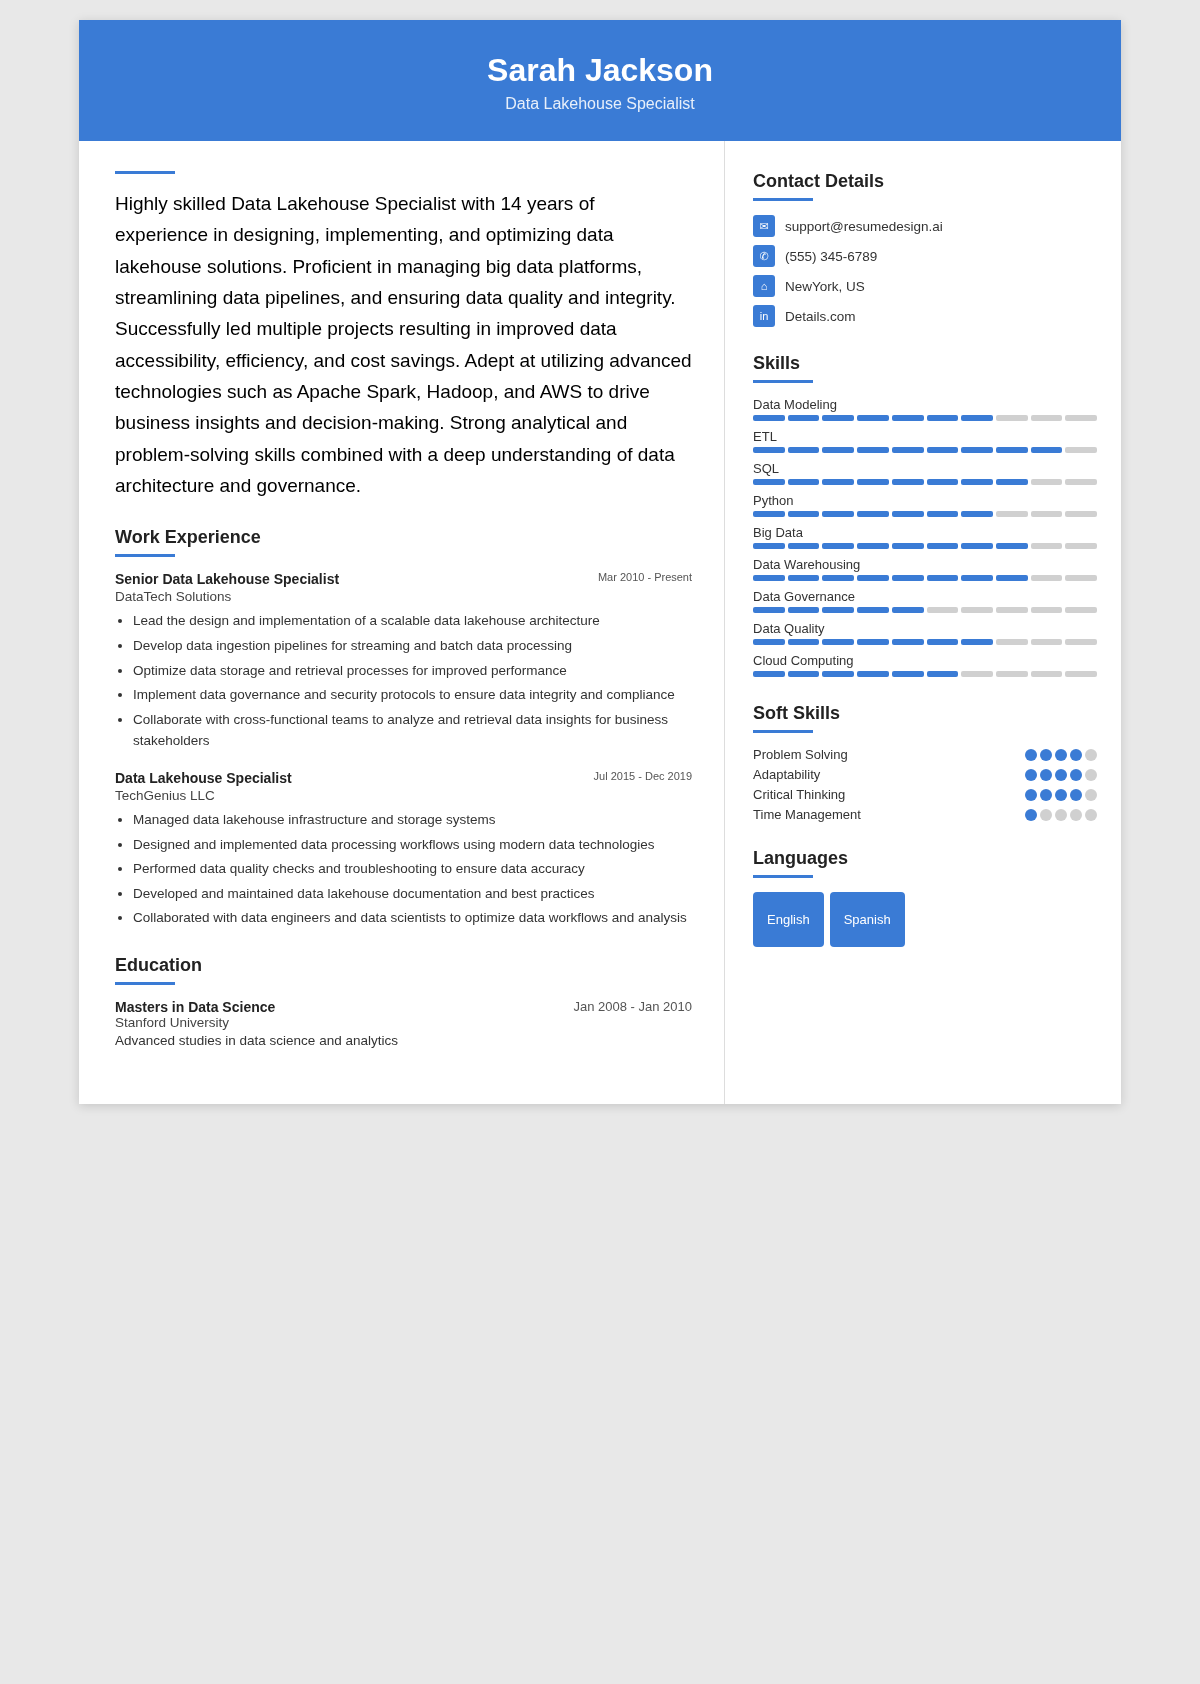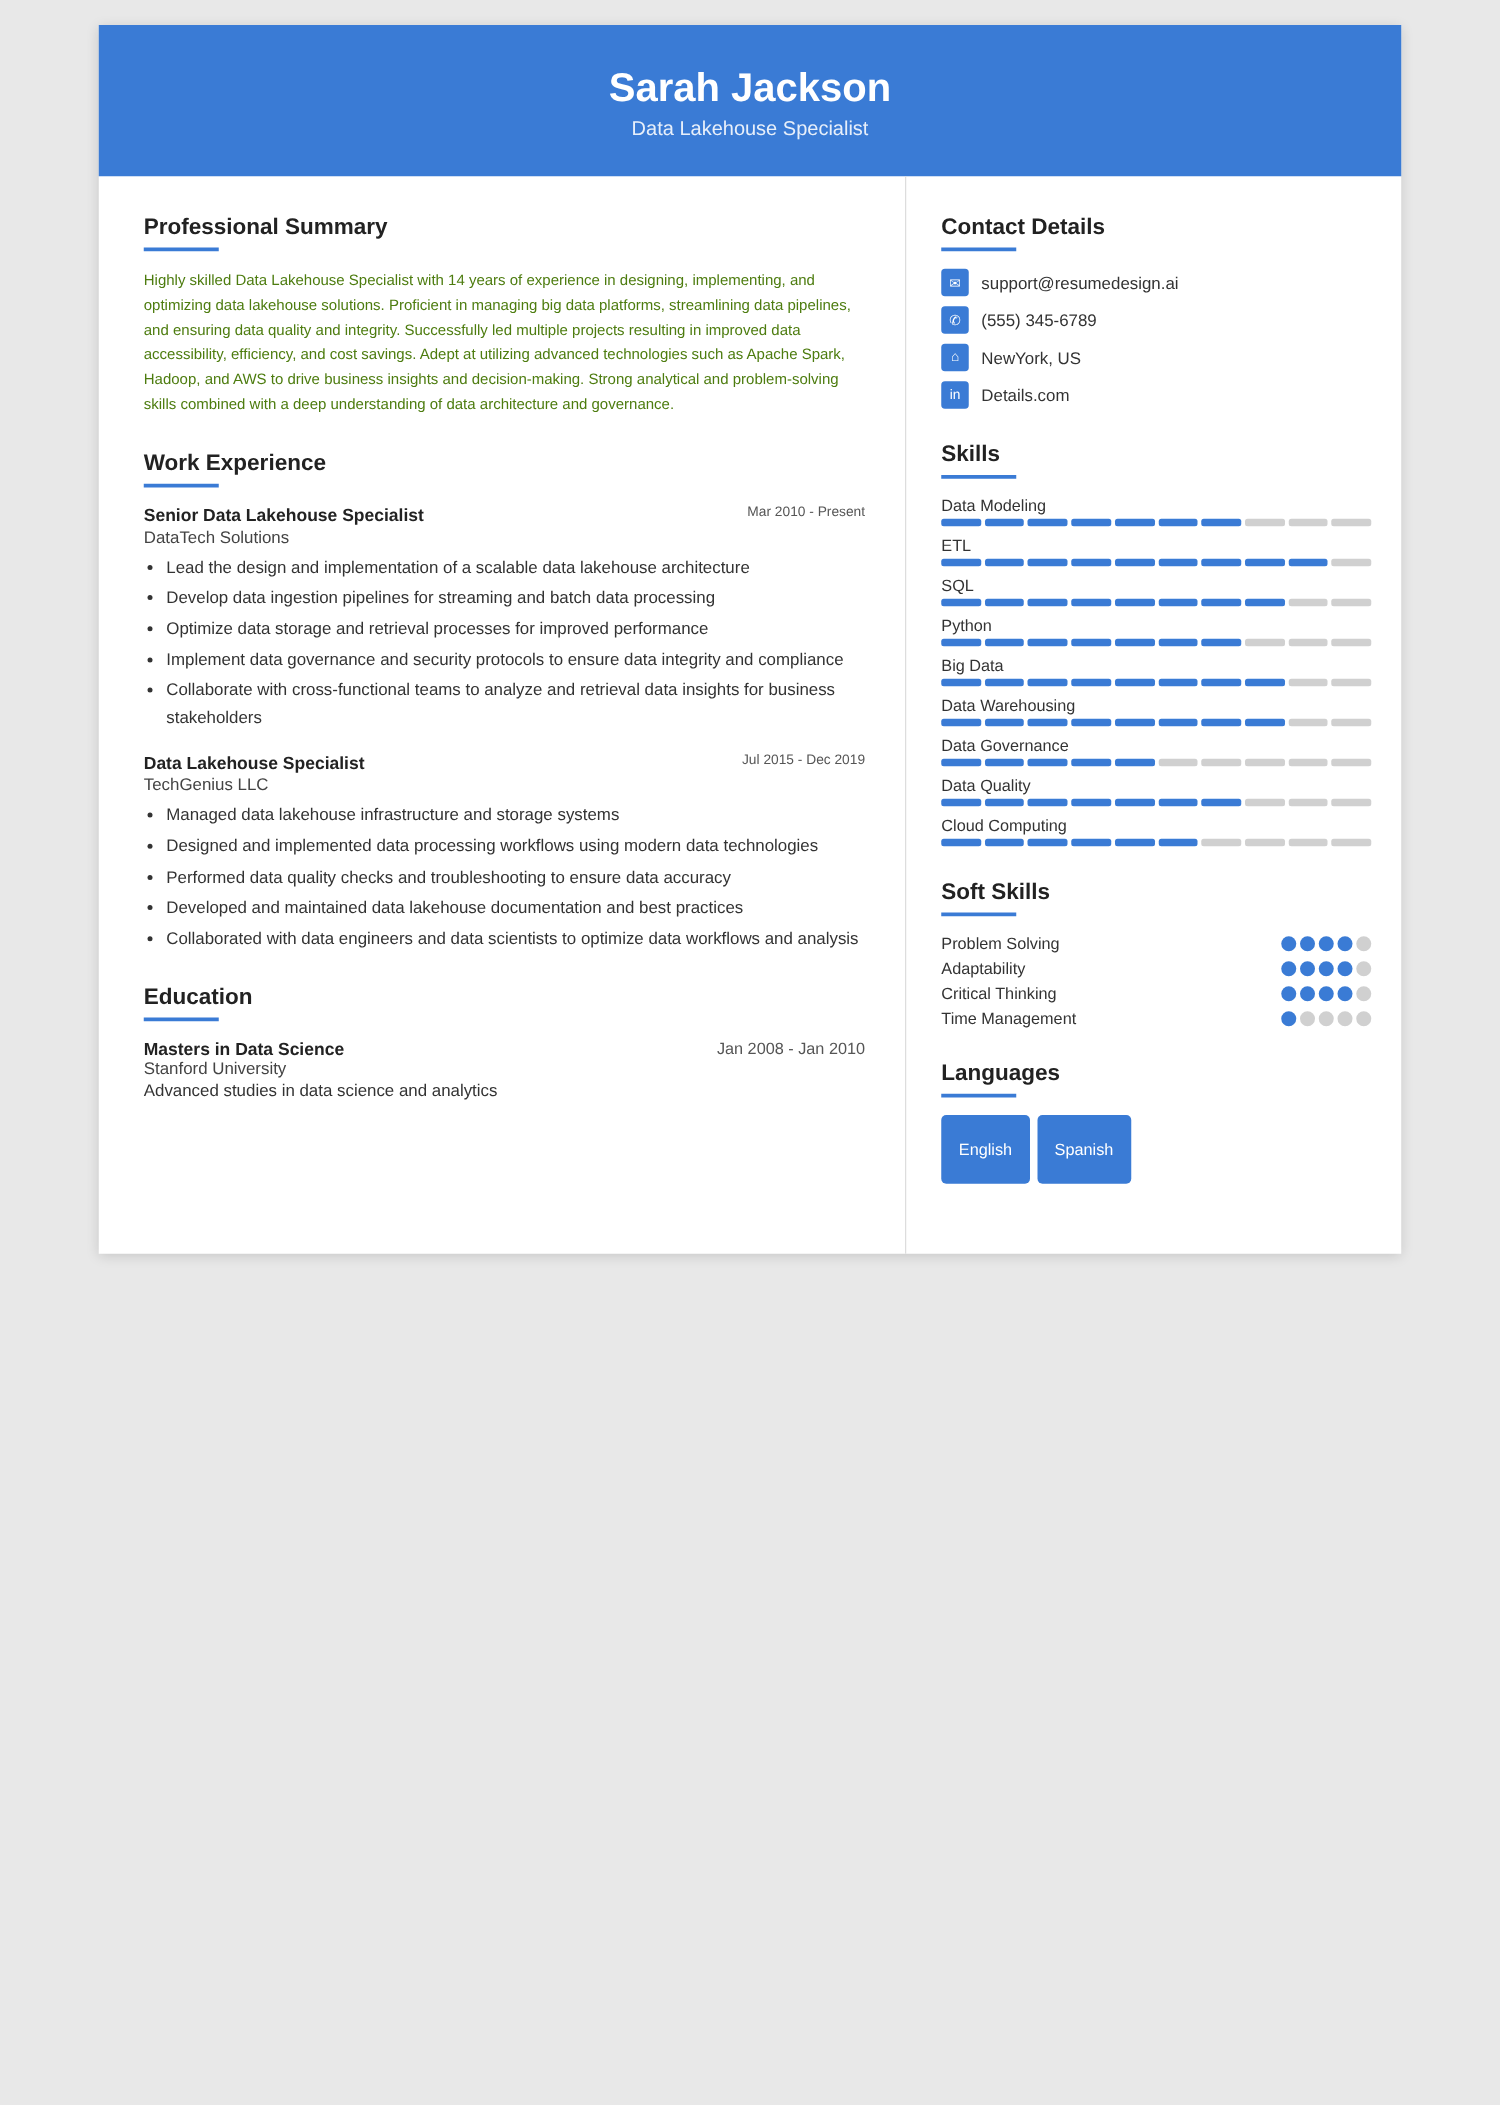--- a/index.html
+++ b/index.html
@@ -62,22 +62,22 @@
       height: 3px;
       background: #3a7bd5;
       width: 60px;
       margin-bottom: 14px;
     }
     .section {
       margin-bottom: 26px;
     }
     
     .summary-text {
-      font-size: 12px;
-      color: #4d7c0f;
+      font-size: 19px;
+      color: #000000;
       line-height: 1.65;
     }
     
     .job {
       margin-bottom: 18px;
     }
     .job-header {
       display: flex;
       justify-content: space-between;
       align-items: flex-start;
@@ -224,21 +224,20 @@
   <div class="resume-header">
     <h1>Sarah Jackson</h1>
     <div class="subtitle">Data Lakehouse Specialist</div>
   </div>
 
   <div class="resume-body">
 
     <div class="left-col">
 
       <div class="section">
-        <div class="section-title">Professional Summary</div>
         <div class="section-divider"></div>
         <p class="summary-text">Highly skilled Data Lakehouse Specialist with 14 years of experience in designing, implementing, and optimizing data lakehouse solutions. Proficient in managing big data platforms, streamlining data pipelines, and ensuring data quality and integrity. Successfully led multiple projects resulting in improved data accessibility, efficiency, and cost savings. Adept at utilizing advanced technologies such as Apache Spark, Hadoop, and AWS to drive business insights and decision-making. Strong analytical and problem-solving skills combined with a deep understanding of data architecture and governance.</p>
       </div>
 
       <div class="section">
         <div class="section-title">Work Experience</div>
         <div class="section-divider"></div>
         <div id="jobs-container">
             <div class="job">
               <div class="job-header">

